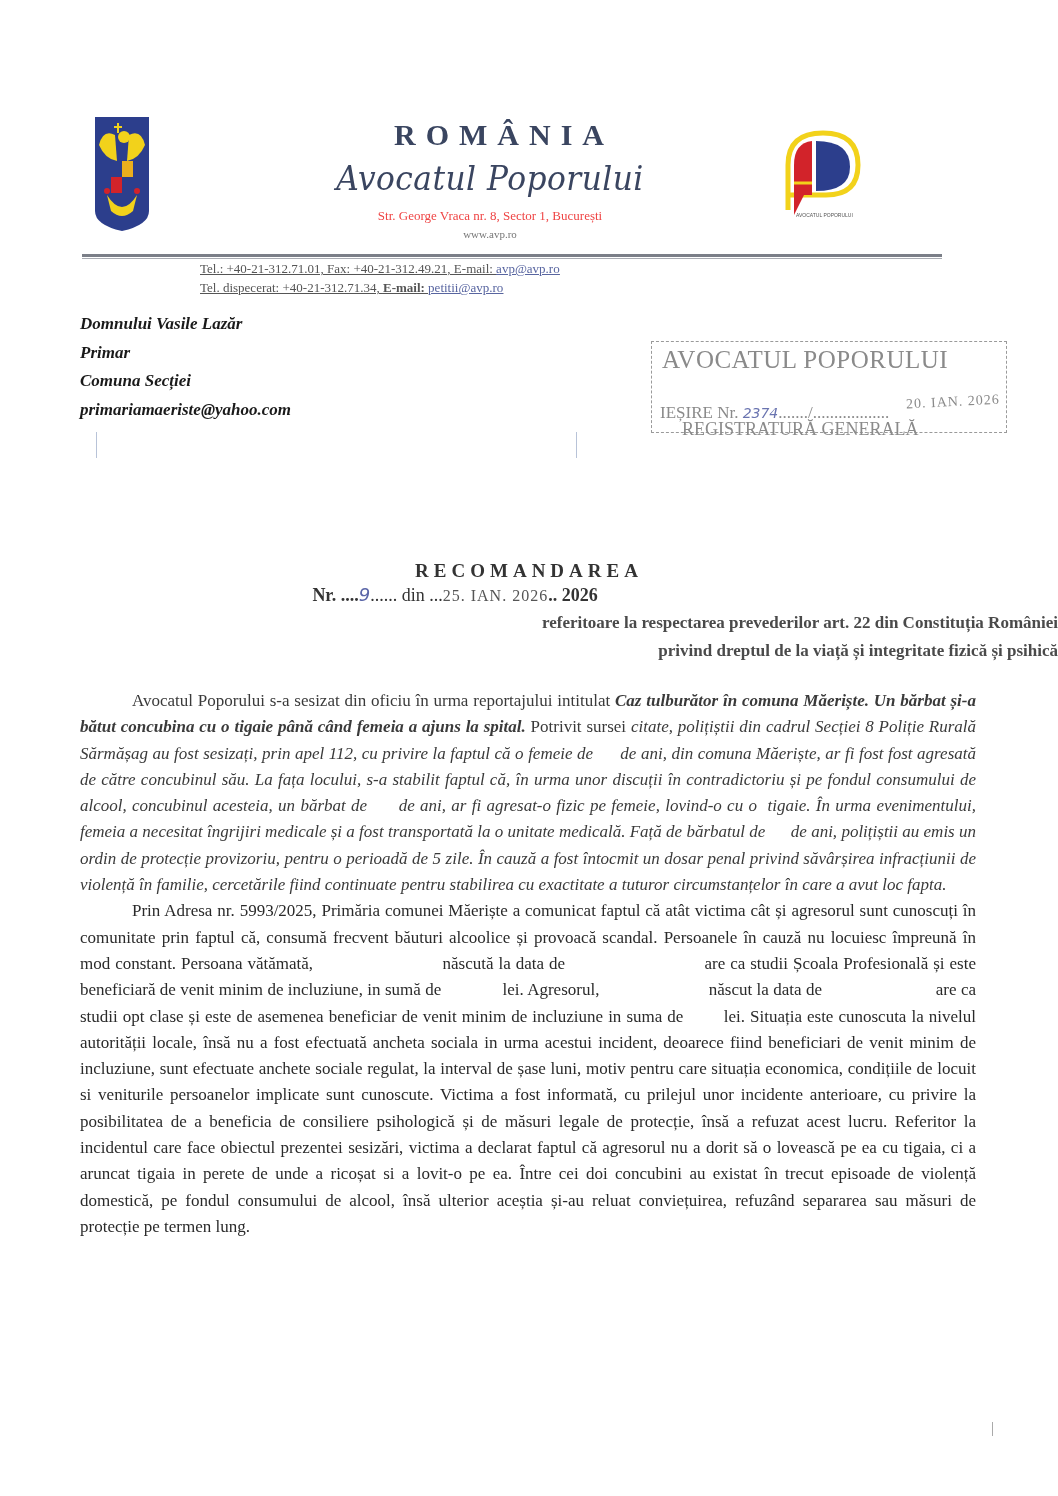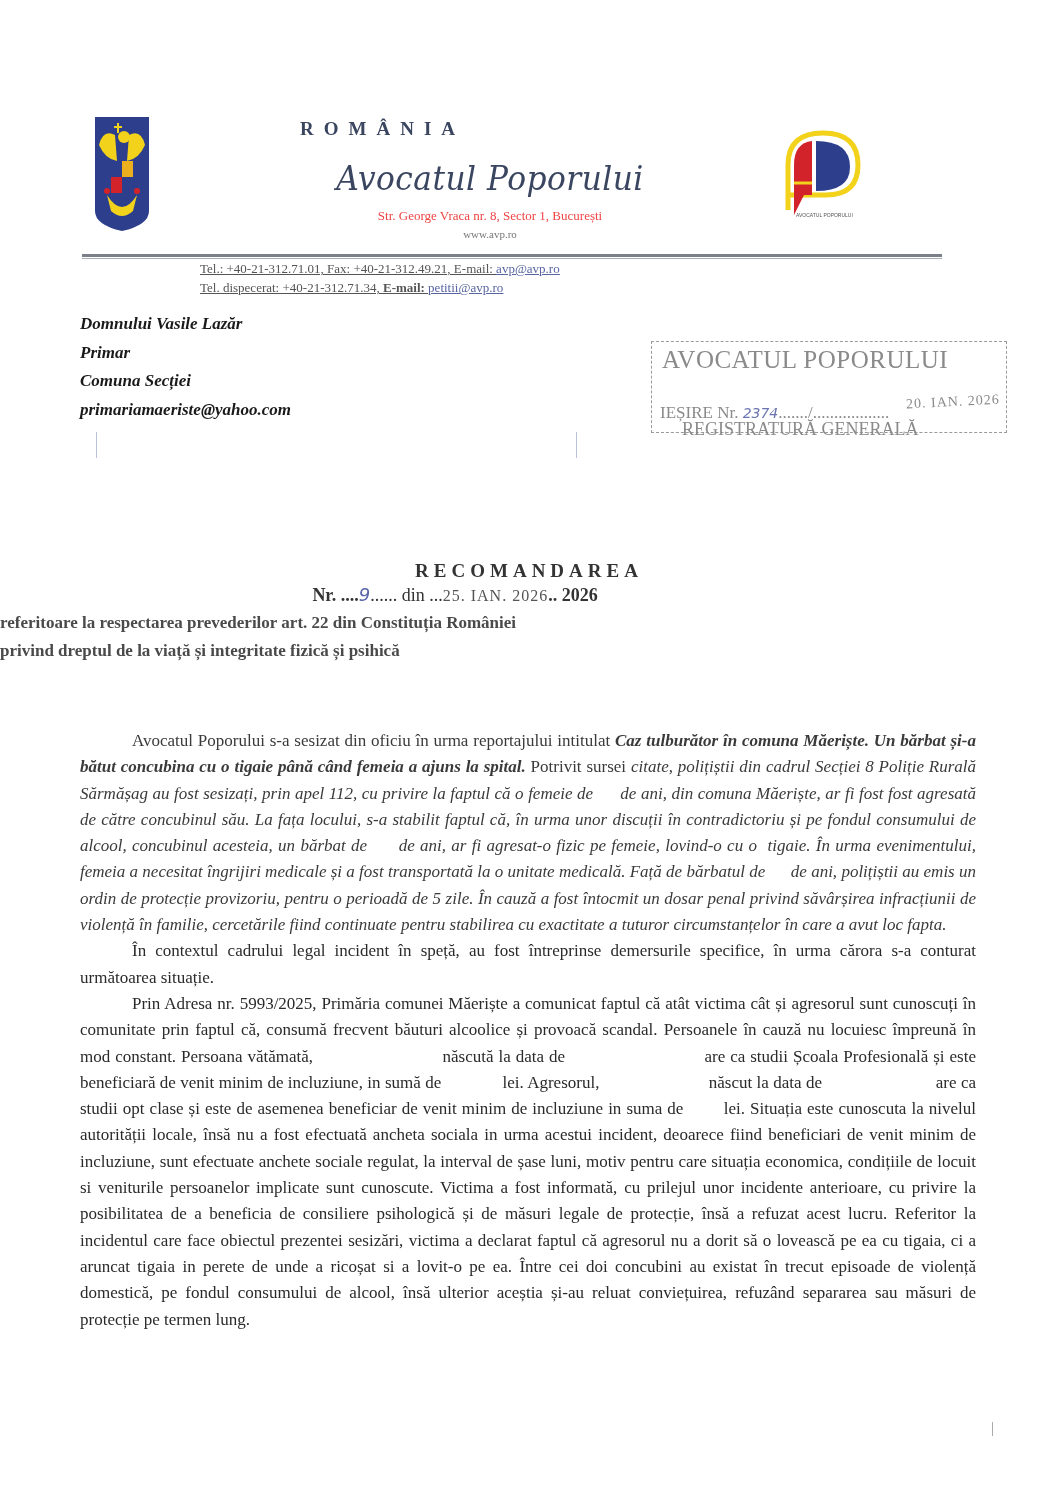--- a/index.html
+++ b/index.html
@@ -7,22 +7,22 @@
       width: 1058px; height: 1496px; position: relative; overflow: hidden;
       font-family: "Liberation Serif", "DejaVu Serif", serif;
       color: #1a1a1a;
     }
     .abs { position: absolute; }
 
     
     .crest { left: 93px; top: 115px; width: 58px; height: 118px; }
     .logo { left: 768px; top: 125px; width: 110px; height: 100px; }
     .country {
-      left: 300px; width: 380px; top: 118px; text-align: left;
-      font-size: 19px; letter-spacing: 10px; font-weight: bold; color: #3a4560;
+      left: 314px; width: 380px; top: 118px; text-align: center;
+      font-size: 30px; letter-spacing: 10px; font-weight: bold; color: #3a4560;
     }
     .institution {
       left: 270px; width: 440px; top: 158px; text-align: center;
       font-size: 34px; font-style: italic; color: #3a4560;
       font-family: "DejaVu Serif", serif; letter-spacing: 0.5px;
       transform: scaleX(0.92);
     }
     .address {
       left: 290px; width: 400px; top: 208px; text-align: center;
       font-size: 13px; color: #ef4444;
@@ -63,30 +63,30 @@
       left: 0; width: 1058px; top: 560px; text-align: center;
       font-size: 19px; font-weight: bold; letter-spacing: 5px; color: #333;
     }
     .number-line {
       left: 0; width: 910px; top: 584px; text-align: center;
       font-size: 18px; font-weight: bold; color: #333;
     }
     .number-line .hand { color: #5b66a8; font-style: italic; font-weight: normal; font-family: "DejaVu Sans", sans-serif; }
     .number-line .dstamp { font-weight: normal; color: #555; letter-spacing: 1px; font-size: 16px; }
     .subtitle {
-      left: 0; width: 1058px; text-align: left;
+      left: 0; width: 1058px; text-align: right;
       font-size: 17px; font-weight: bold; color: #4a4a4a;
     }
     .sub1 { top: 613px; }
     .sub2 { top: 641px; }
 
     
     .body-text {
       left: 80px; width: 896px; top: 688px;
-      font-size: 17px; line-height: 26.3px; text-align: justify; color: #2a2a2a; margin-top: 40px;
+      font-size: 17px; line-height: 26.3px; text-align: justify; color: #2a2a2a;
     }
     .body-text p { margin: 0; text-indent: 52px; }
     .body-text p.p1 { font-style: italic; color: #3a3a3a; }
     .body-text p.p1 .lead { font-style: normal; }
     .body-text p.p1 b { font-style: italic; }
     .body-text p.p1 .tail { font-style: normal; }
 
     .corner-mark { left: 992px; top: 1422px; width: 1px; height: 14px; background: #aaa; }
   </style>
 </head>
@@ -156,17 +156,16 @@
 
 <div class="abs title">RECOMANDAREA</div>
 <div class="abs number-line">
   <span>Nr. ....</span><span class="hand">9</span><span style="font-weight:normal">...... din ...</span><span class="dstamp">25. IAN. 2026</span><span>.. 2026</span>
 </div>
 <div class="abs subtitle sub1">referitoare la respectarea prevederilor art. 22 din Constituția României</div>
 <div class="abs subtitle sub2">privind dreptul de la viață și integritate fizică și psihică</div>
 
 <div class="abs body-text">
   <p class="p1"><span class="lead">Avocatul Poporului s-a sesizat din oficiu în urma reportajului intitulat </span><b>Caz tulburător în comuna Măeriște. Un bărbat și-a bătut concubina cu o tigaie până când femeia a ajuns la spital.</b><span class="tail"> Potrivit sursei </span><span style="white-space:pre-wrap">citate, polițiștii din cadrul Secției 8 Poliție Rurală Sărmășag au fost sesizați, prin apel 112, cu privire la faptul că o femeie de      de ani, din comuna Măeriște, ar fi fost fost agresată de către concubinul său. La fața locului, s-a stabilit faptul că, în urma unor discuții în contradictoriu și pe fondul consumului de alcool, concubinul acesteia, un bărbat de      de ani, ar fi agresat-o fizic pe femeie, lovind-o cu o  tigaie. În urma evenimentului, femeia a necesitat îngrijiri medicale și a fost transportată la o unitate medicală. Față de bărbatul de      de ani, polițiștii au emis un ordin de protecție provizoriu, pentru o perioadă de 5 zile. În cauză a fost întocmit un dosar penal privind săvârșirea infracțiunii de violență în familie, cercetările fiind continuate pentru stabilirea cu exactitate a tuturor circumstanțelor în care a avut loc fapta.</span></p>
-  <p class="p2">În contextul cadrului legal incident în speță, au fost întreprinse demersurile specifice, în urma cărora s-a conturat următoarea situație.</p>
   <p class="p3" style="white-space:pre-wrap">Prin Adresa nr. 5993/2025, Primăria comunei Măeriște a comunicat faptul că atât victima cât și agresorul sunt cunoscuți în comunitate prin faptul că, consumă frecvent băuturi alcoolice și provoacă scandal. Persoanele în cauză nu locuiesc împreună în mod constant. Persoana vătămată,                          născută la data de                            are ca studii Școala Profesională și este beneficiară de venit minim de incluziune, in sumă de              lei. Agresorul,                         născut la data de                          are ca studii opt clase și este de asemenea beneficiar de venit minim de incluziune in suma de        lei. Situația este cunoscuta la nivelul autorității locale, însă nu a fost efectuată ancheta sociala in urma acestui incident, deoarece fiind beneficiari de venit minim de incluziune, sunt efectuate anchete sociale regulat, la interval de șase luni, motiv pentru care situația economica, condițiile de locuit si veniturile persoanelor implicate sunt cunoscute. Victima a fost informată, cu prilejul unor incidente anterioare, cu privire la posibilitatea de a beneficia de consiliere psihologică și de măsuri legale de protecție, însă a refuzat acest lucru. Referitor la incidentul care face obiectul prezentei sesizări, victima a declarat faptul că agresorul nu a dorit să o lovească pe ea cu tigaia, ci a aruncat tigaia in perete de unde a ricoșat si a lovit-o pe ea. Între cei doi concubini au existat în trecut episoade de violență domestică, pe fondul consumului de alcool, însă ulterior aceștia și-au reluat conviețuirea, refuzând separarea sau măsuri de protecție pe termen lung.</p>
 </div>
 
 <div class="abs corner-mark"></div>
 
 </body></html>

